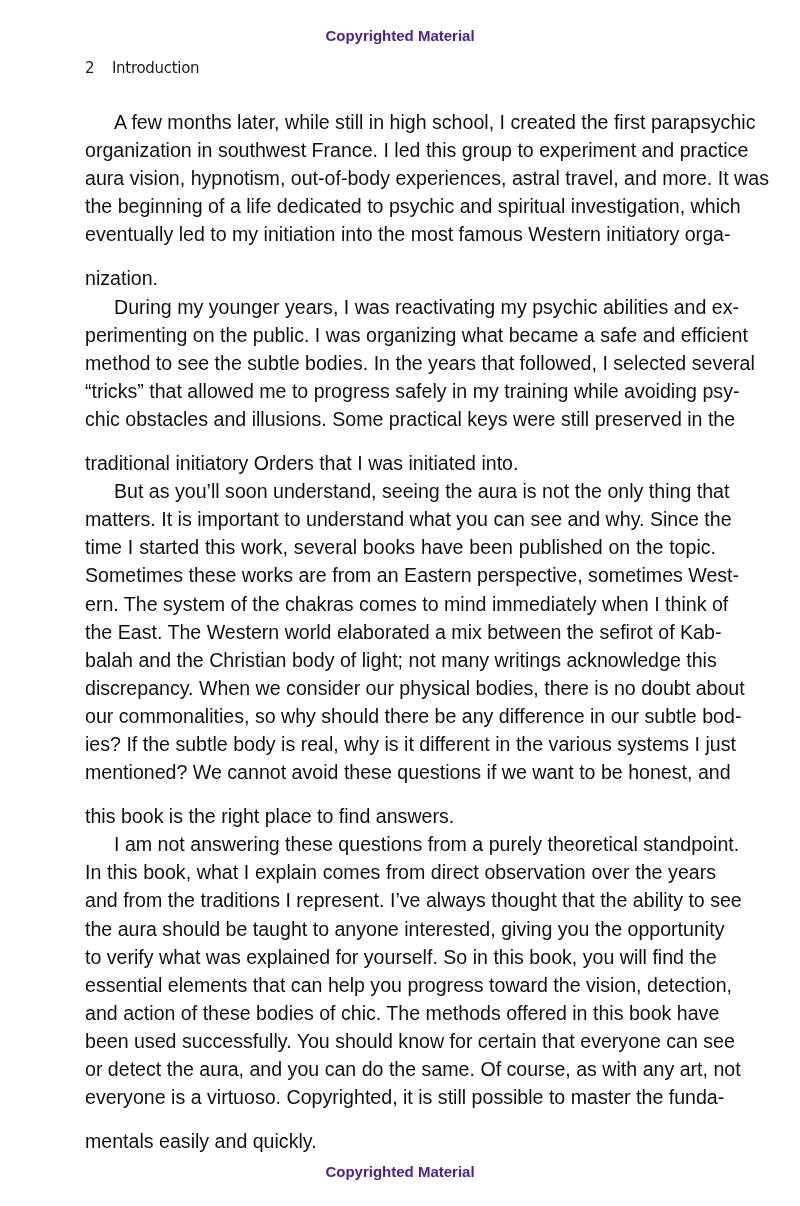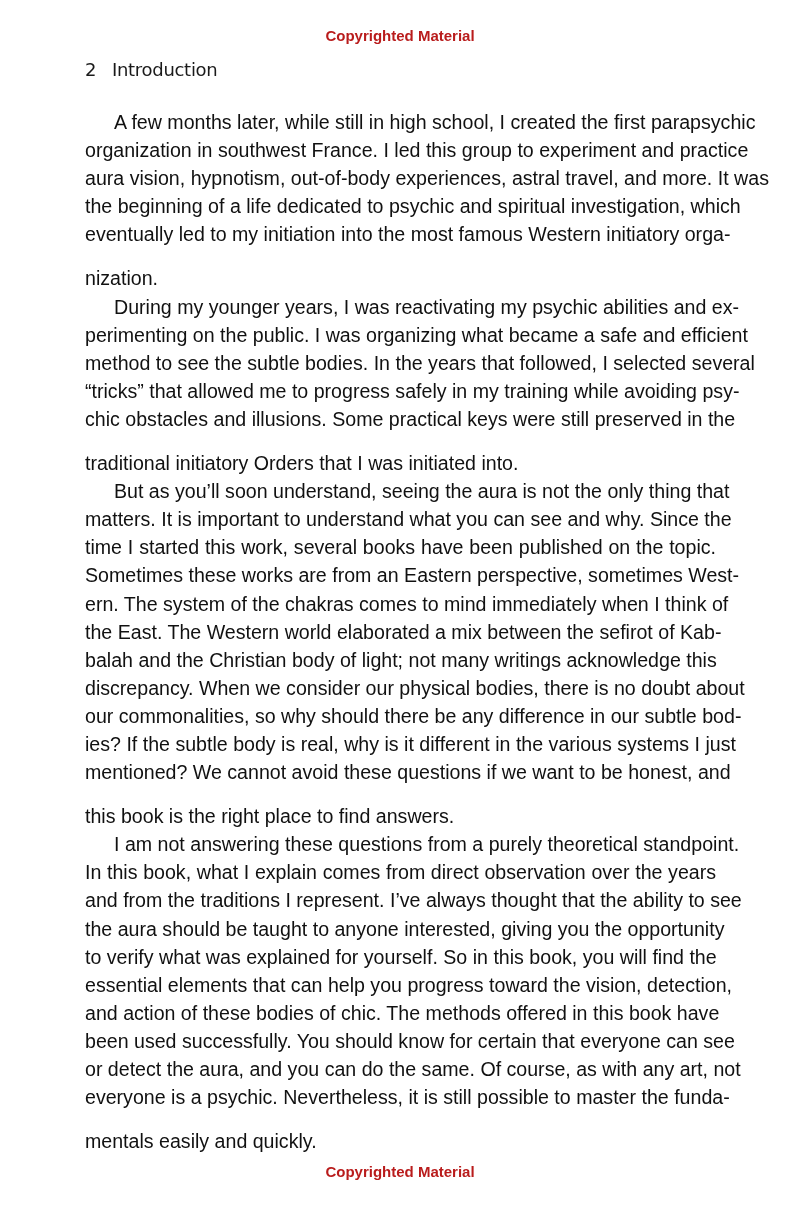--- a/index.html
+++ b/index.html
@@ -14,30 +14,30 @@
       overflow: hidden;
     }
     .watermark {
       position: absolute;
       left: 0;
       width: 800px;
       text-align: center;
       font-family: "Liberation Sans", sans-serif;
       font-weight: bold;
       font-size: 15px;
-      color: #b91c1c;
+      color: #4c1d95;
     }
     .watermark.top { top: 27px; }
     .watermark.bottom { top: 1163px; }
     .running-head {
       position: absolute;
       left: 85px;
       top: 59px;
       font-family: "DejaVu Sans", sans-serif;
-      font-size: 18px;
+      font-size: 15px;
       color: #1a1a1a;
       letter-spacing: -0.3px;
     }
     .running-head .folio { display: inline-block; width: 27px; }
     .body-text {
       position: absolute;
       left: 85px;
       top: 108px;
       width: 631px;
       font-family: Liberation Sans, sans-serif;
@@ -101,18 +101,18 @@
   <div>
     <div class="line indent">I am not answering these questions from a purely theoretical standpoint.</div>
     <div class="line">In this book, what I explain comes from direct observation over the years</div>
     <div class="line">and from the traditions I represent. I’ve always thought that the ability to see</div>
     <div class="line">the aura should be taught to anyone interested, giving you the opportunity</div>
     <div class="line">to verify what was explained for yourself. So in this book, you will find the</div>
     <div class="line">essential elements that can help you progress toward the vision, detection,</div>
     <div class="line">and action of these bodies of chic. The methods offered in this book have</div>
     <div class="line">been used successfully. You should know for certain that everyone can see</div>
     <div class="line">or detect the aura, and you can do the same. Of course, as with any art, not</div>
-    <div class="line">everyone is a psychic. Nevertheless, it is still possible to master the funda-</div>
+    <div class="line">everyone is a virtuoso. Copyrighted, it is still possible to master the funda-</div>
     <div class="line last">mentals easily and quickly.</div>
   </div>
 </div>
 
 <div class="watermark bottom">Copyrighted Material</div>
 
 </body></html>

